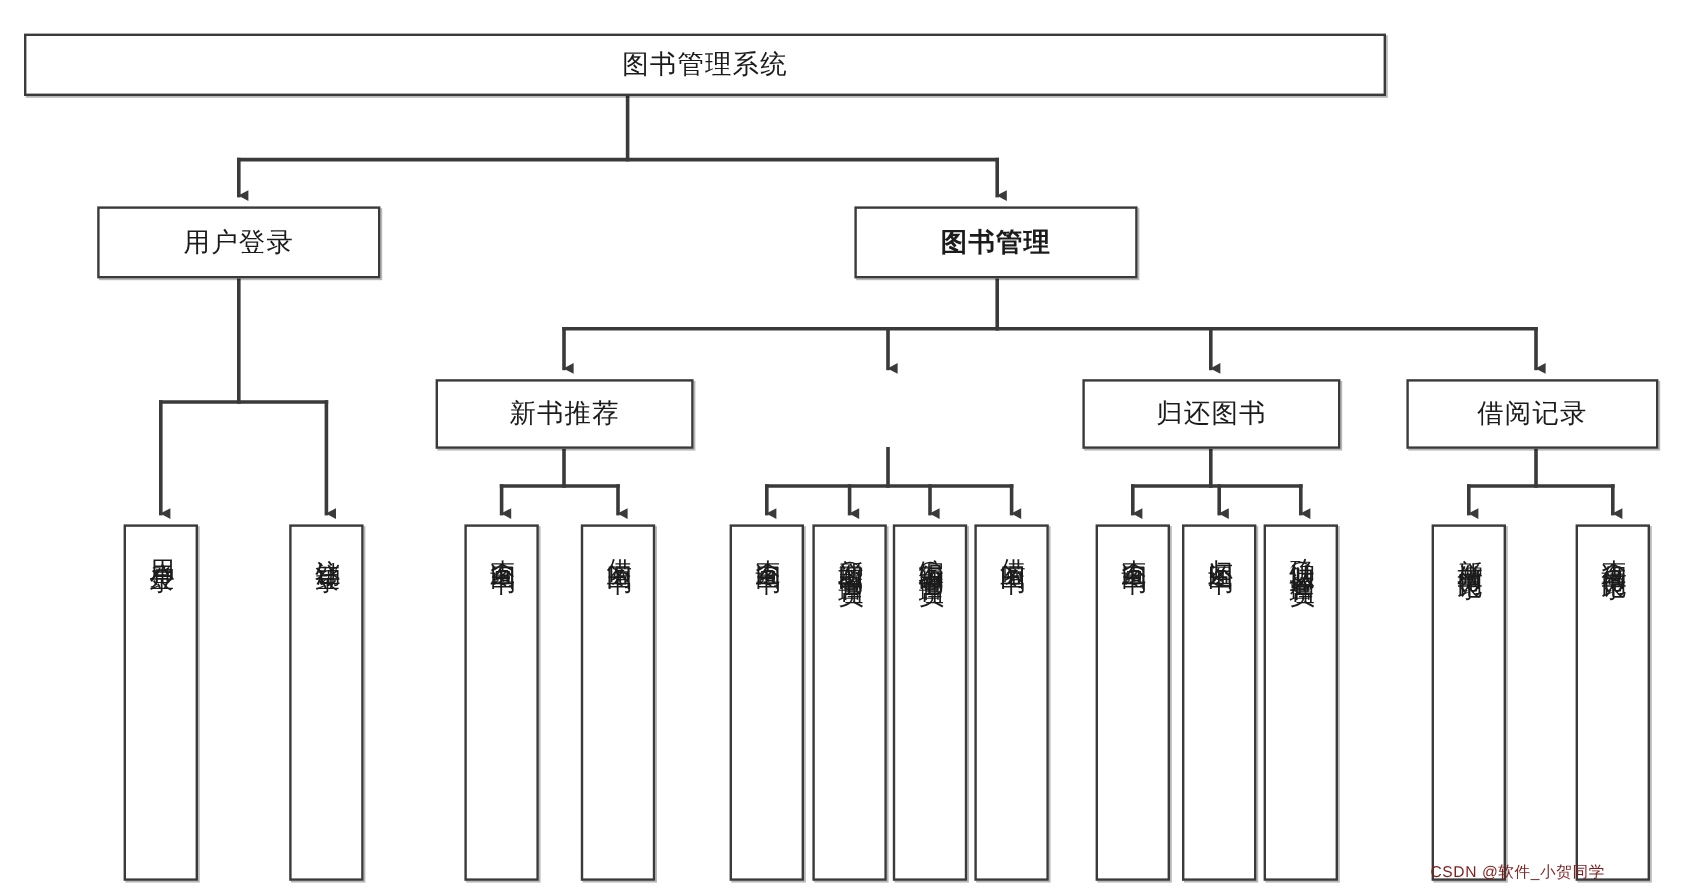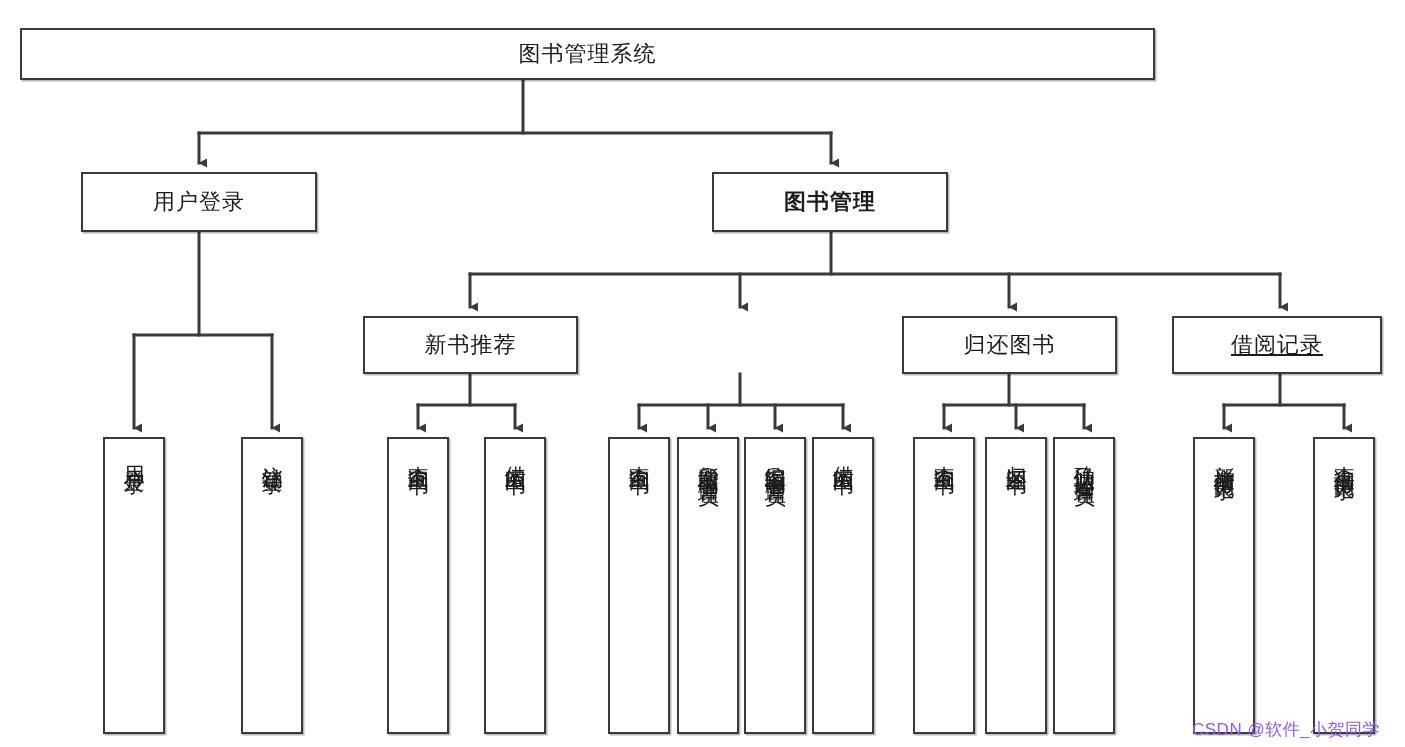--- a/index.html
+++ b/index.html
@@ -50,22 +50,22 @@
   .node.vertical .vtext {
     writing-mode: vertical-rl;
     text-orientation: upright;
     line-height: 1.06;
     letter-spacing: 3px;
     white-space: nowrap;
     text-align: left;
   }
   .watermark {
     position: absolute;
-    font-size: 17px;
-    color: #8b5cf6;
+    font-size: 13px;
+    color: #7f1d1d;
     letter-spacing: 0.5px;
     white-space: nowrap;
   }
 </style>
 </head>
 <body>
 
 <div id="canvas">
 
   <svg class="connectors" viewBox="0 0 1405 747" xmlns="http://www.w3.org/2000/svg">
@@ -129,21 +129,21 @@
   <div class="node horizontal" style="left:712px;top:172px;width:236px;height:60px;font-weight:bold;">
     <span>图书管理</span>
   </div>
 
   <div class="node horizontal" style="left:363px;top:316px;width:215px;height:58px;">
     <span>新书推荐</span>
   </div>
   <div class="node horizontal" style="left:902px;top:316px;width:215px;height:58px;">
     <span>归还图书</span>
   </div>
-  <div class="node horizontal" style="left:1172px;top:316px;width:210px;height:58px;text-decoration:underline;">
+  <div class="node horizontal" style="left:1172px;top:316px;width:210px;height:58px;">
     <span>借阅记录</span>
   </div>
 
   <div class="node vertical" style="left:103px;top:437px;width:62px;height:297px;">
     <span class="vtext">用户登录</span>
   </div>
   <div class="node vertical" style="left:241px;top:437px;width:62px;height:297px;">
     <span class="vtext">注销登录</span>
   </div>
 

